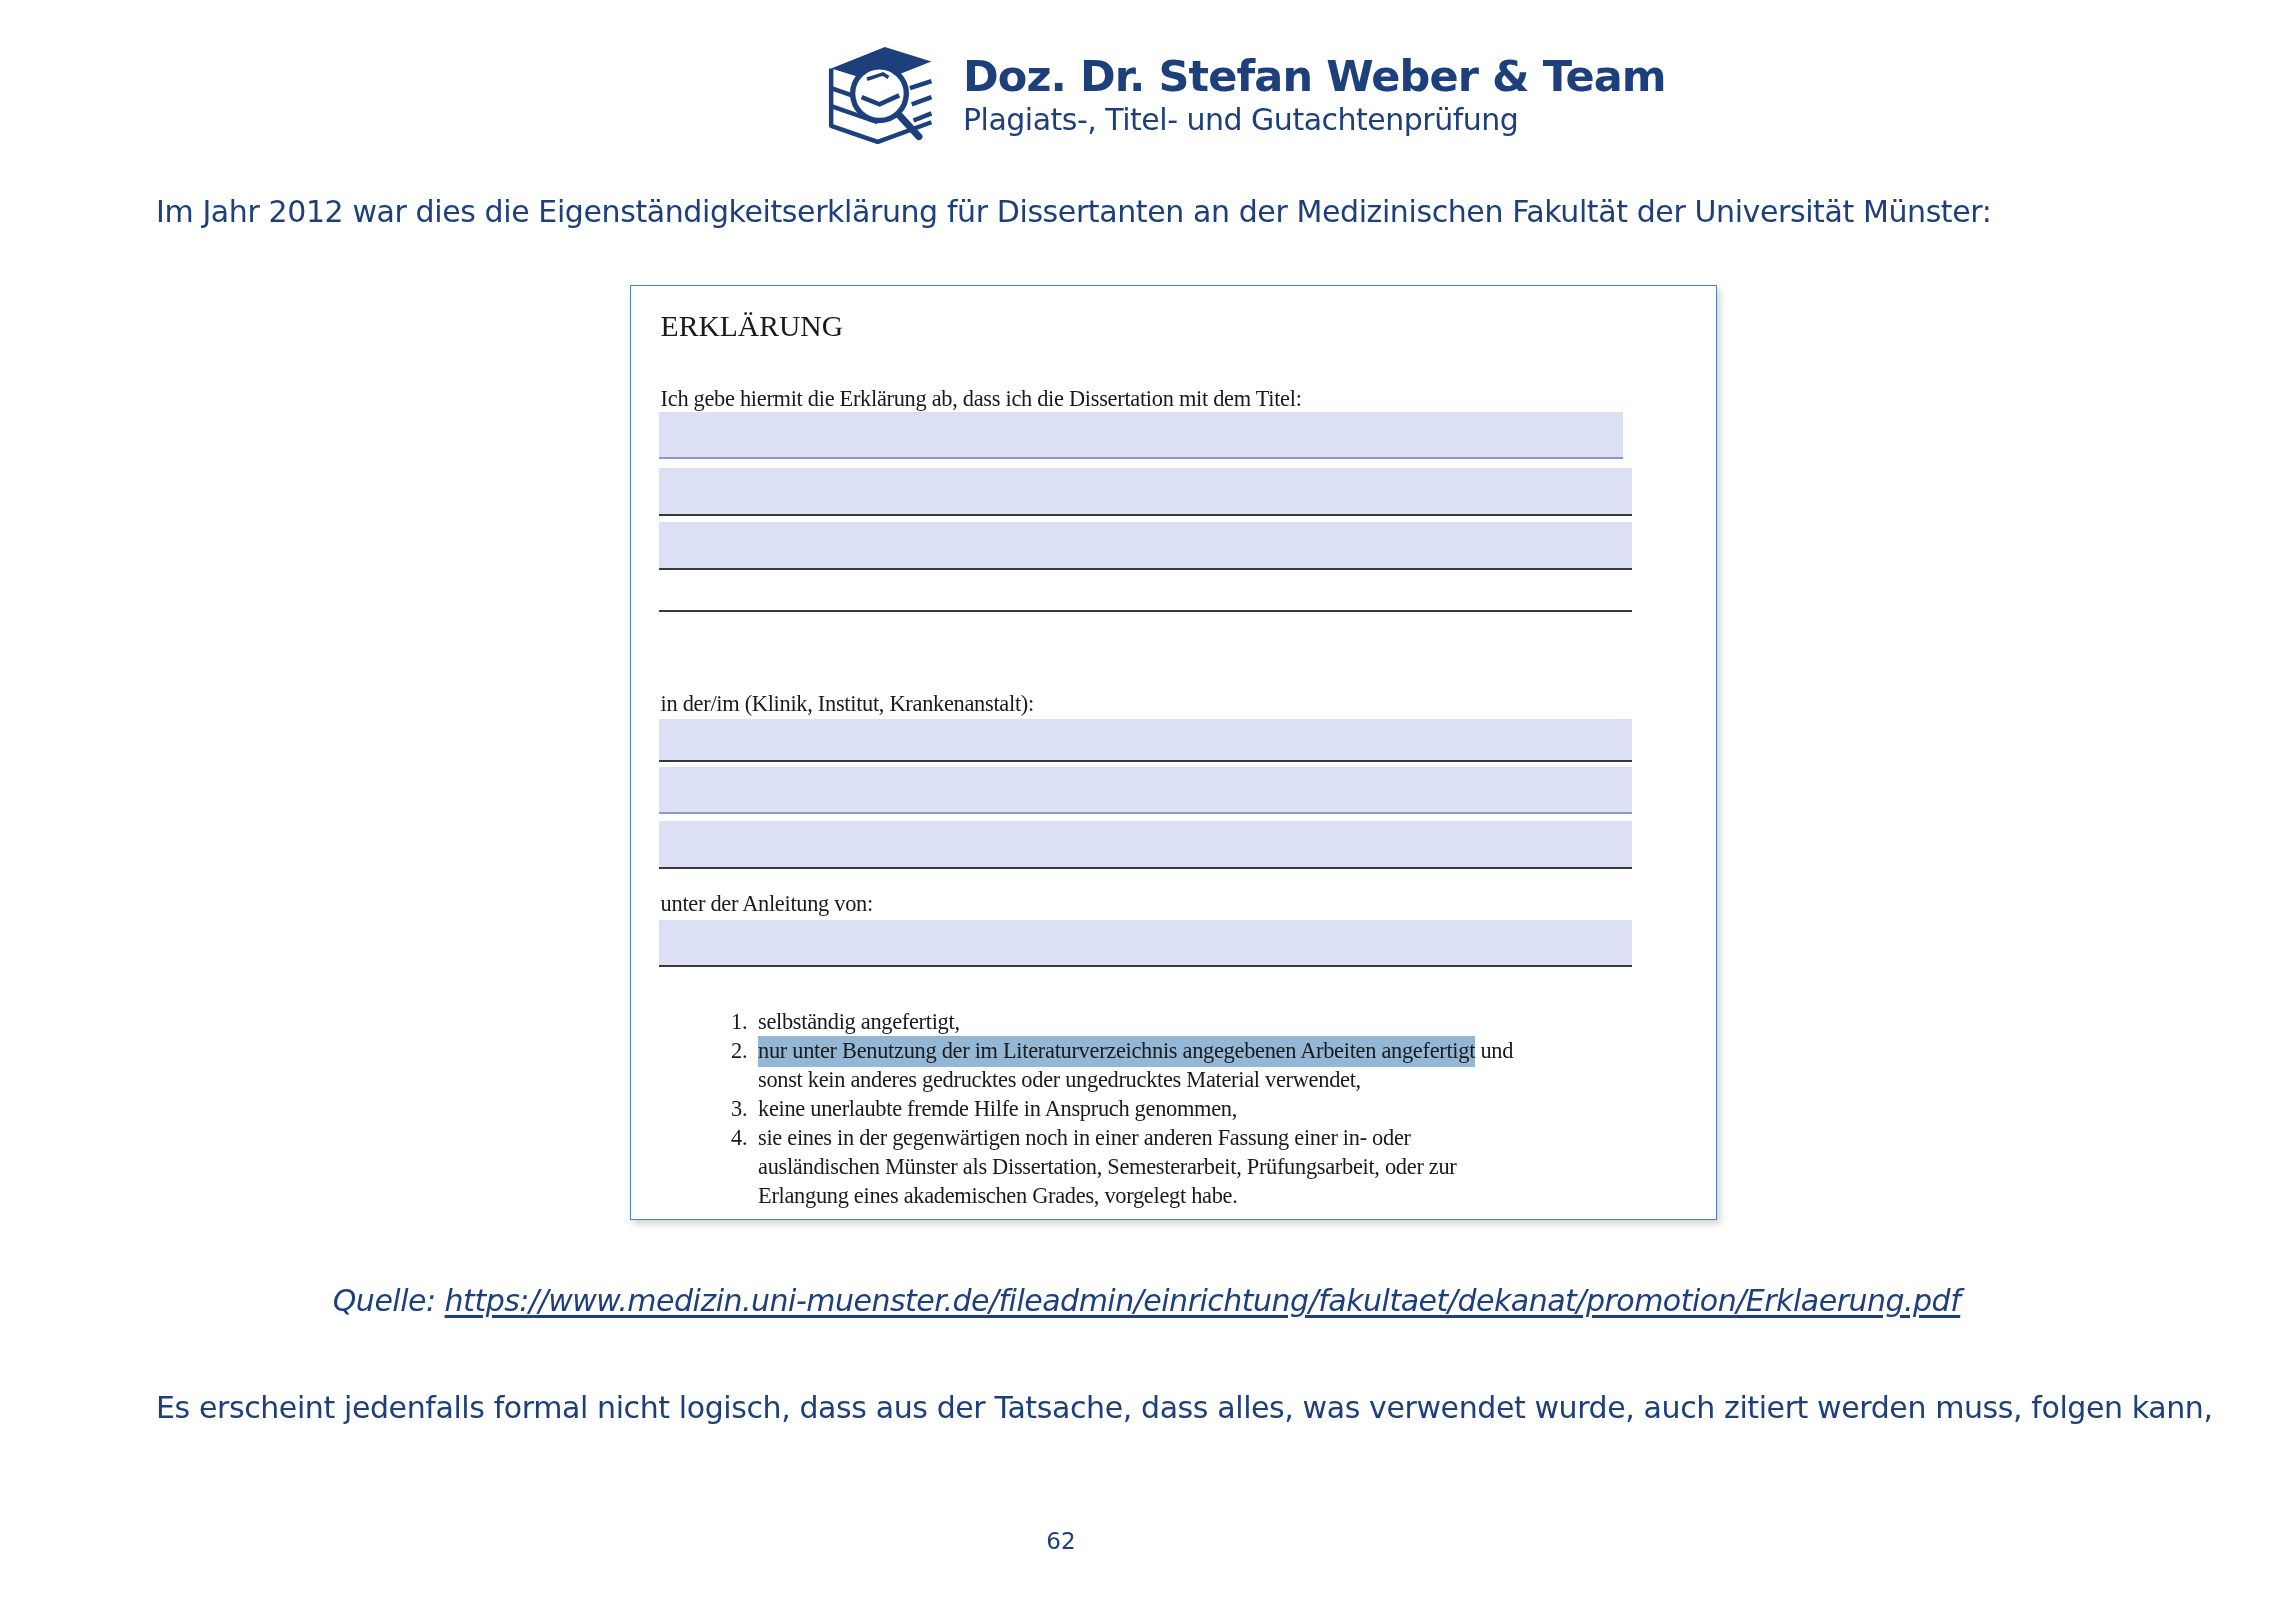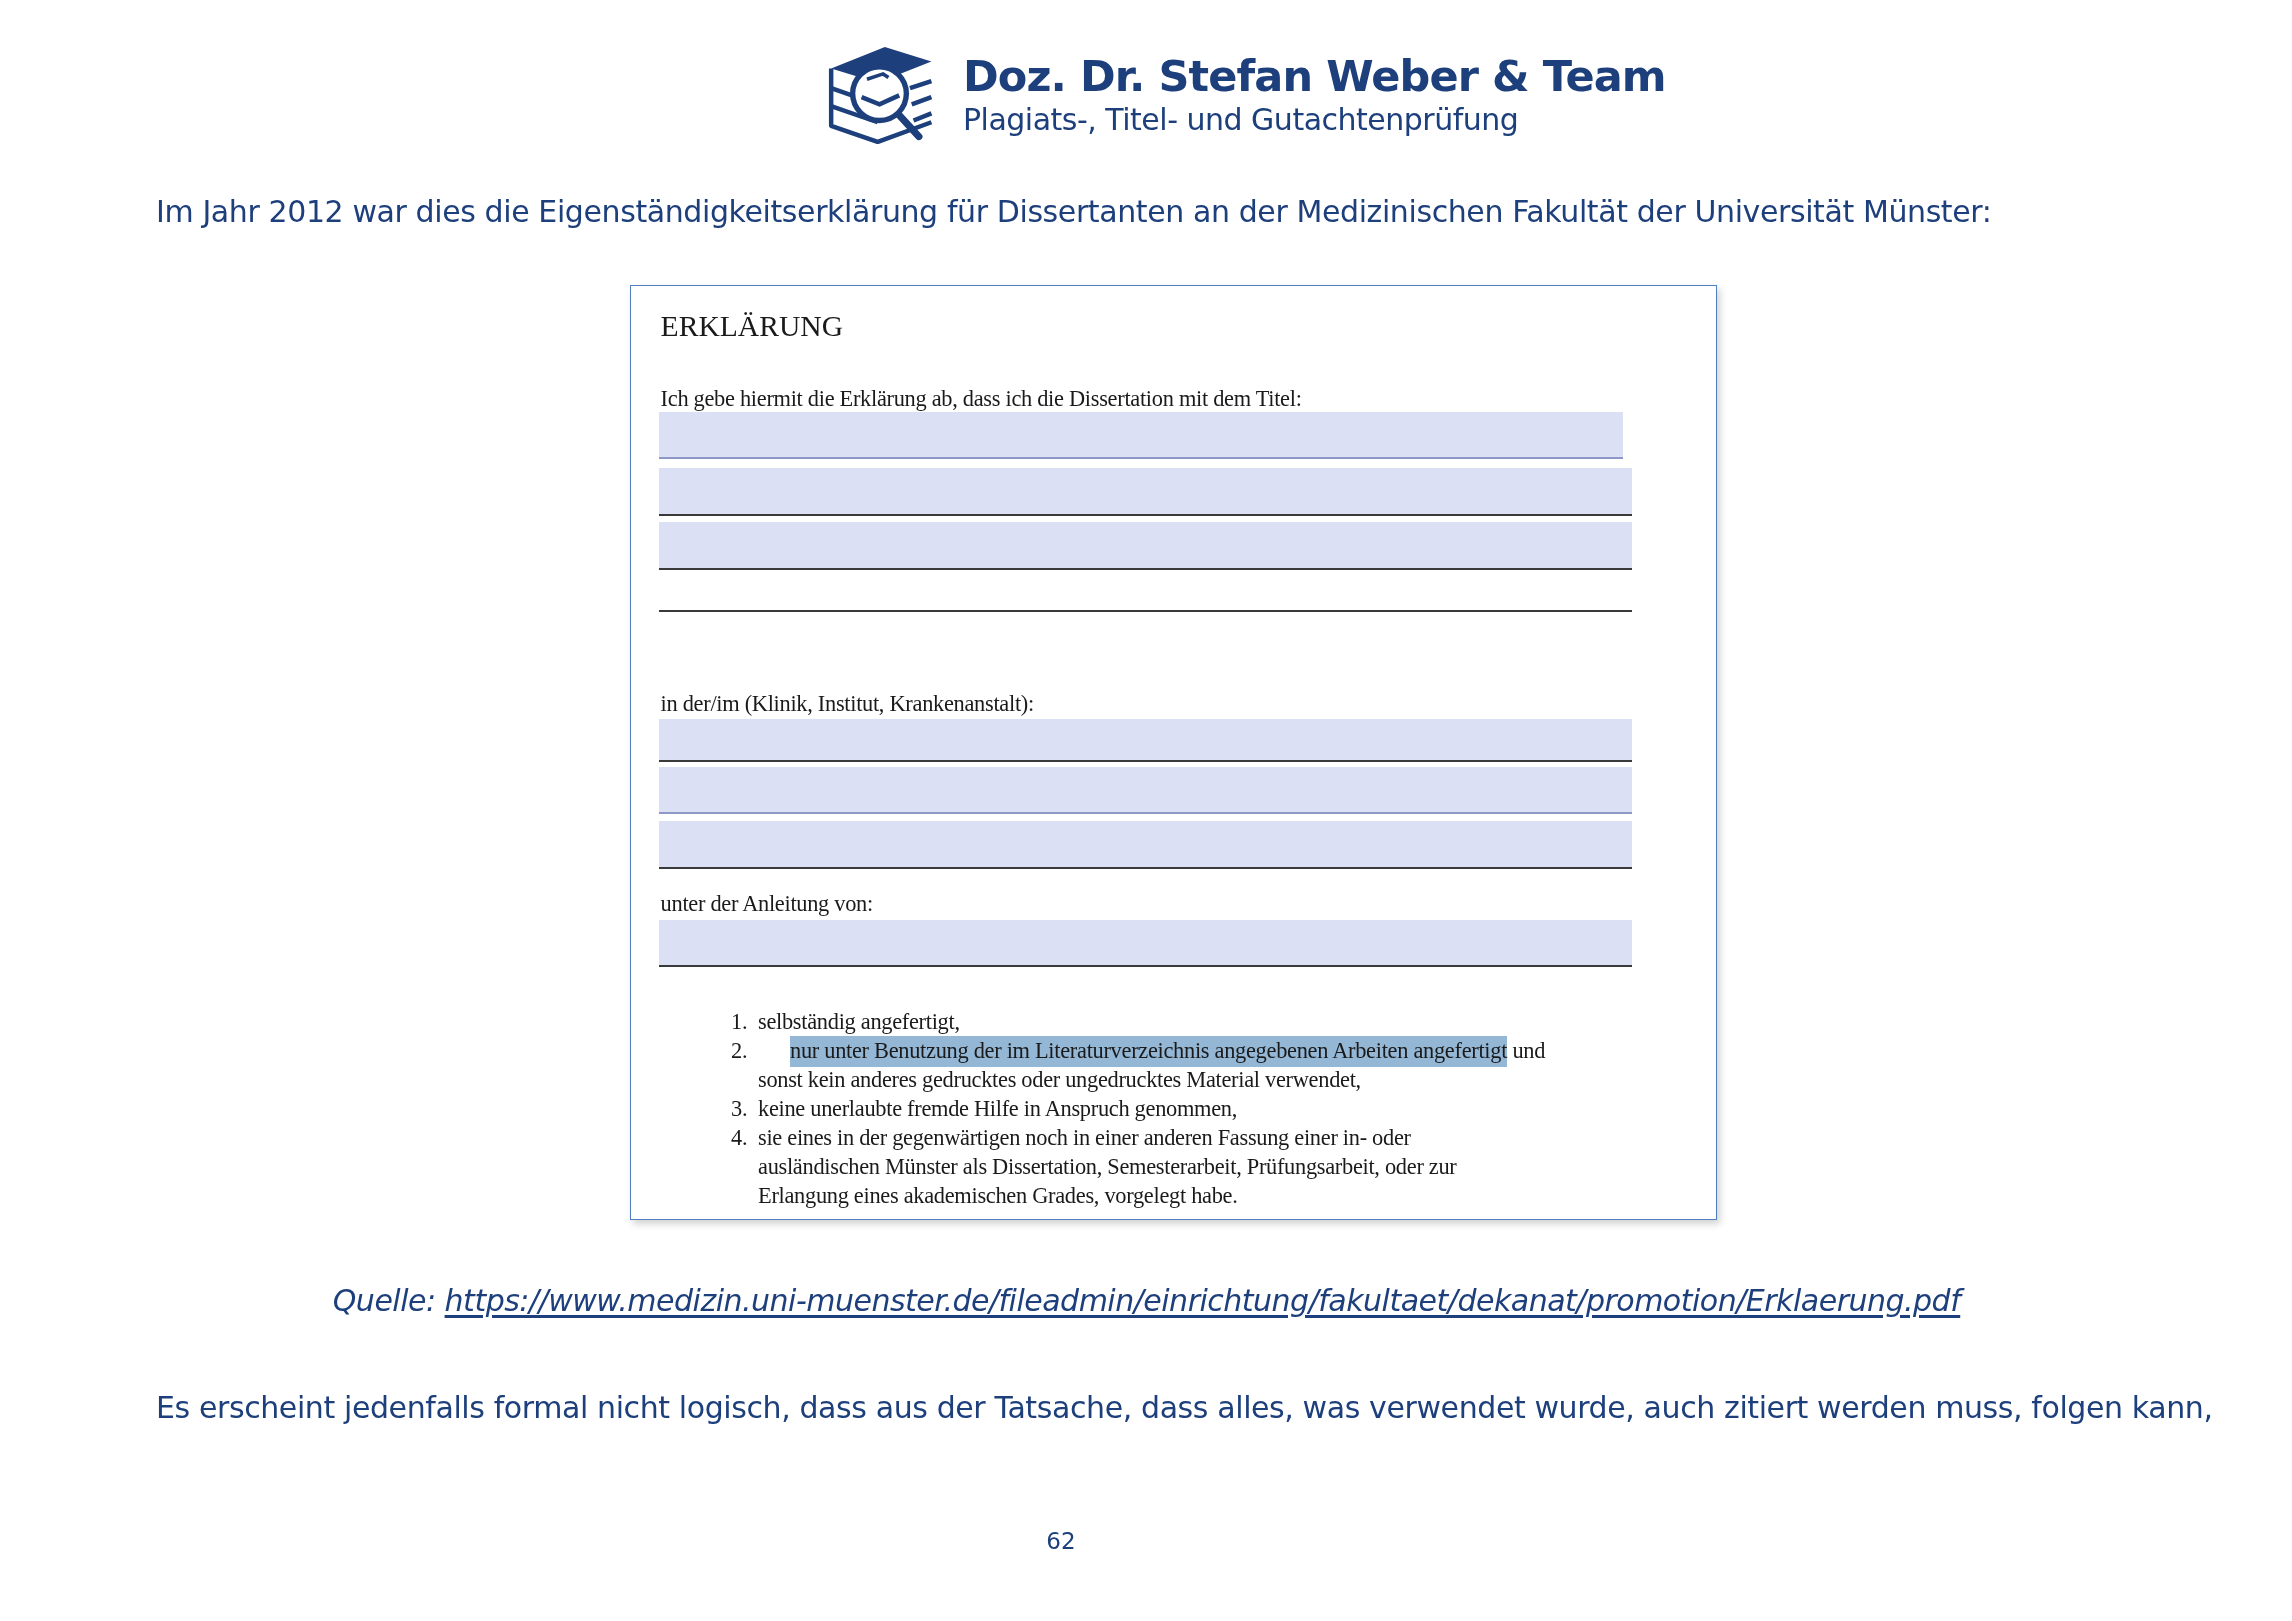--- a/index.html
+++ b/index.html
@@ -47,21 +47,21 @@
       position: absolute; background: #dbe0f4;
     }
     .f-line-dark { border-bottom: 2.7px solid #3a3a3a; }
     .f-line-light { border-bottom: 2.7px solid #8e98c6; }
     .f-rule { position: absolute; height: 0; border-bottom: 2.7px solid #3a3a3a; }
 
     .f-list { position: absolute; left: 100px; top: 721px; font-size: 22.4px; line-height: 29px; letter-spacing: -0.3px; }
     .f-li { position: relative; white-space: nowrap; height: 29px; }
     .f-num { display: inline-block; width: 27px; }
     .f-cont { padding-left: 27px; }
-    .f-hl { background: #94b7d6; padding: 1.8px 0 3.6px 0; margin-left: 32px; }
+    .f-hl { background: #94b7d6; padding: 1.8px 0 3.6px 0; }
 
     
     .source {
       left: 0; width: 2293px; top: 1281px; text-align: center;
       font-style: italic; font-size: 30px; color: #1d3f7c; line-height: 39px;
       letter-spacing: -0.5px;
     }
     .source a { color: #1d3f7c; text-decoration: underline; text-underline-offset: 3.6px; }
 
     

